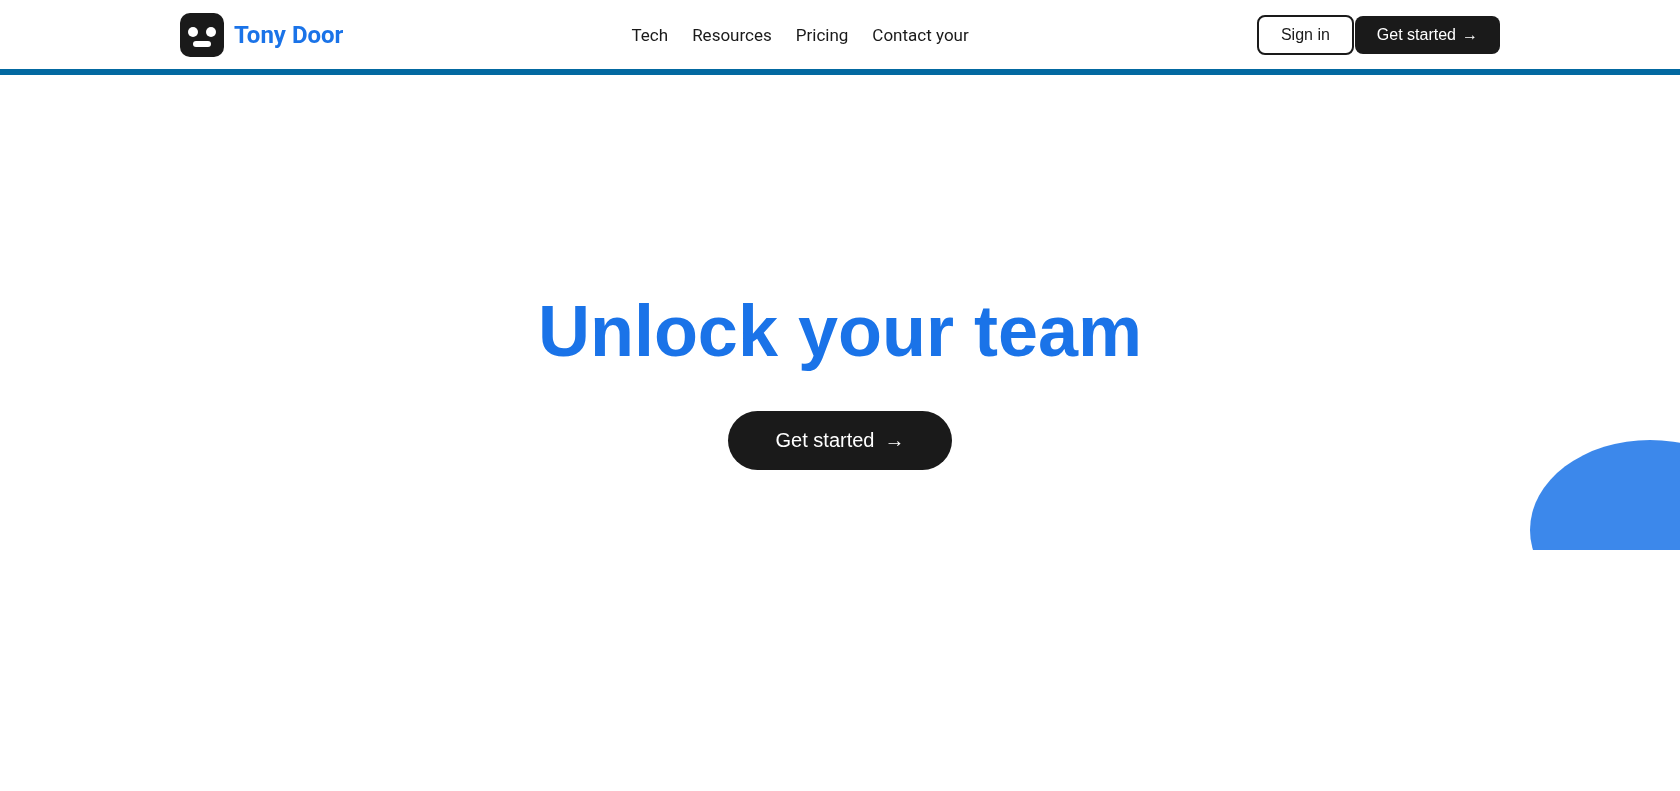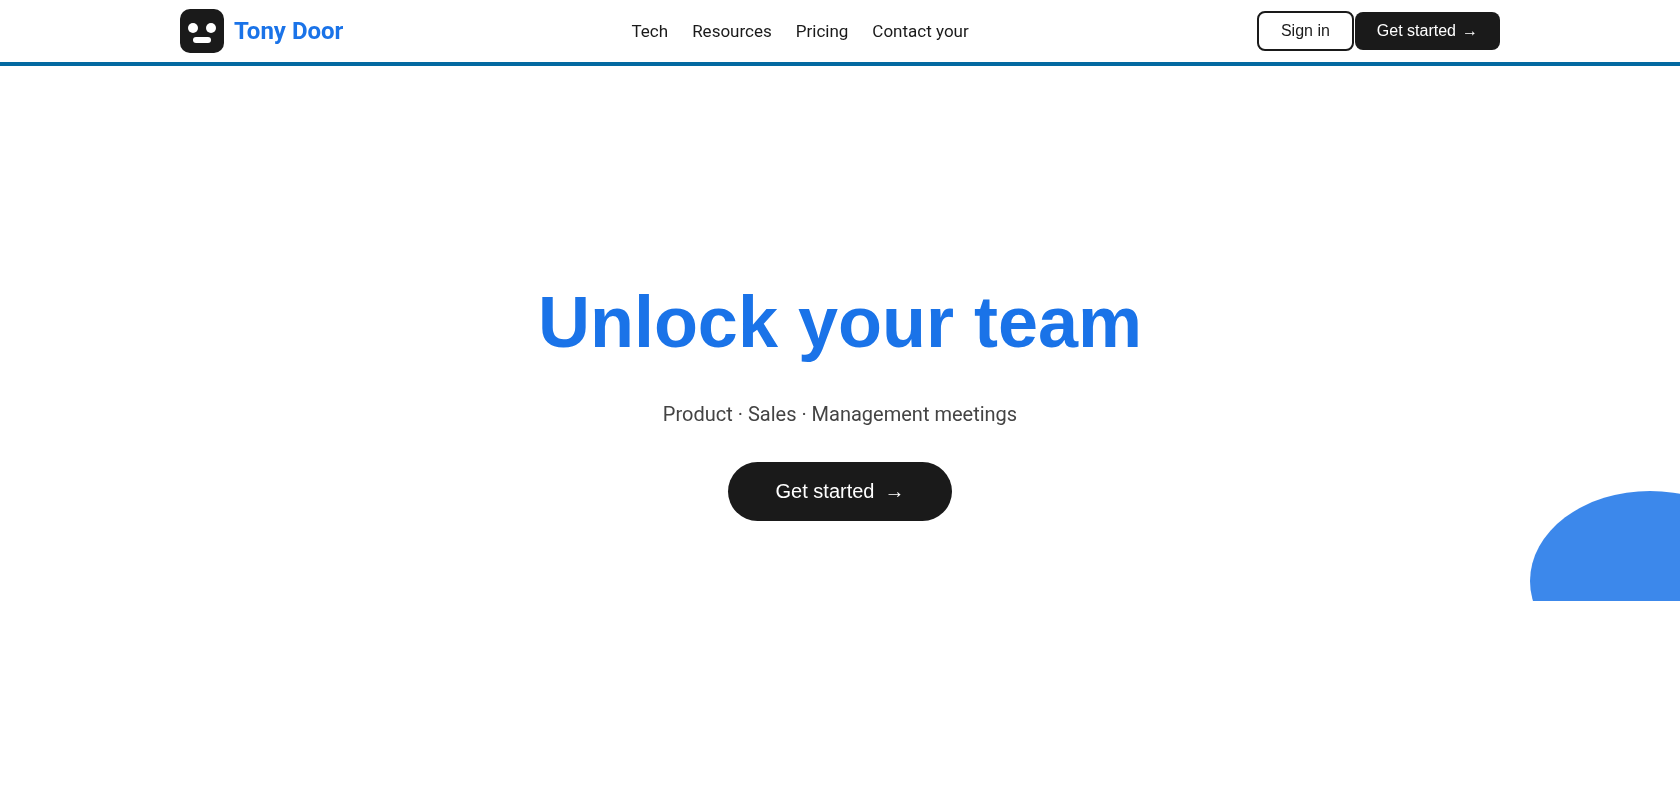--- a/index.html
+++ b/index.html
@@ -15,22 +15,22 @@
       min-height: 791px;
       overflow-x: hidden;
     }
 
     
     nav {
       display: flex;
       align-items: center;
       justify-content: space-between;
       padding: 0 180px;
-      height: 66px;
-      border-bottom: 4px solid #0369a1;
+      height: 75px;
+      border-bottom: 6px solid #0369a1;
       background: #ffffff;
     }
 
     .logo-area {
       display: flex;
       align-items: center;
       gap: 10px;
       text-decoration: none;
     }
 
@@ -230,21 +230,20 @@
 
 <section class="hero">
   <h1 class="hero-title">
     <br>
   </h1>
 
   <h2 class="hero-subtitle">
     <span>Unlock your team</span><br>
   </h2>
 
-  <p class="hero-tagline">Product · Sales · Management meetings</p>
 
   <button class="btn-get-started-hero">
     <span>Get started</span>
     <span>→</span>
   </button>
 
   <div class="bottom-right-shape">
     <svg width="200" height="160" viewBox="0 0 200 160" xmlns="http://www.w3.org/2000/svg">
       <ellipse cx="170" cy="140" rx="120" ry="90" fill="#1a73e8" opacity="0.85"></ellipse>
     </svg>

